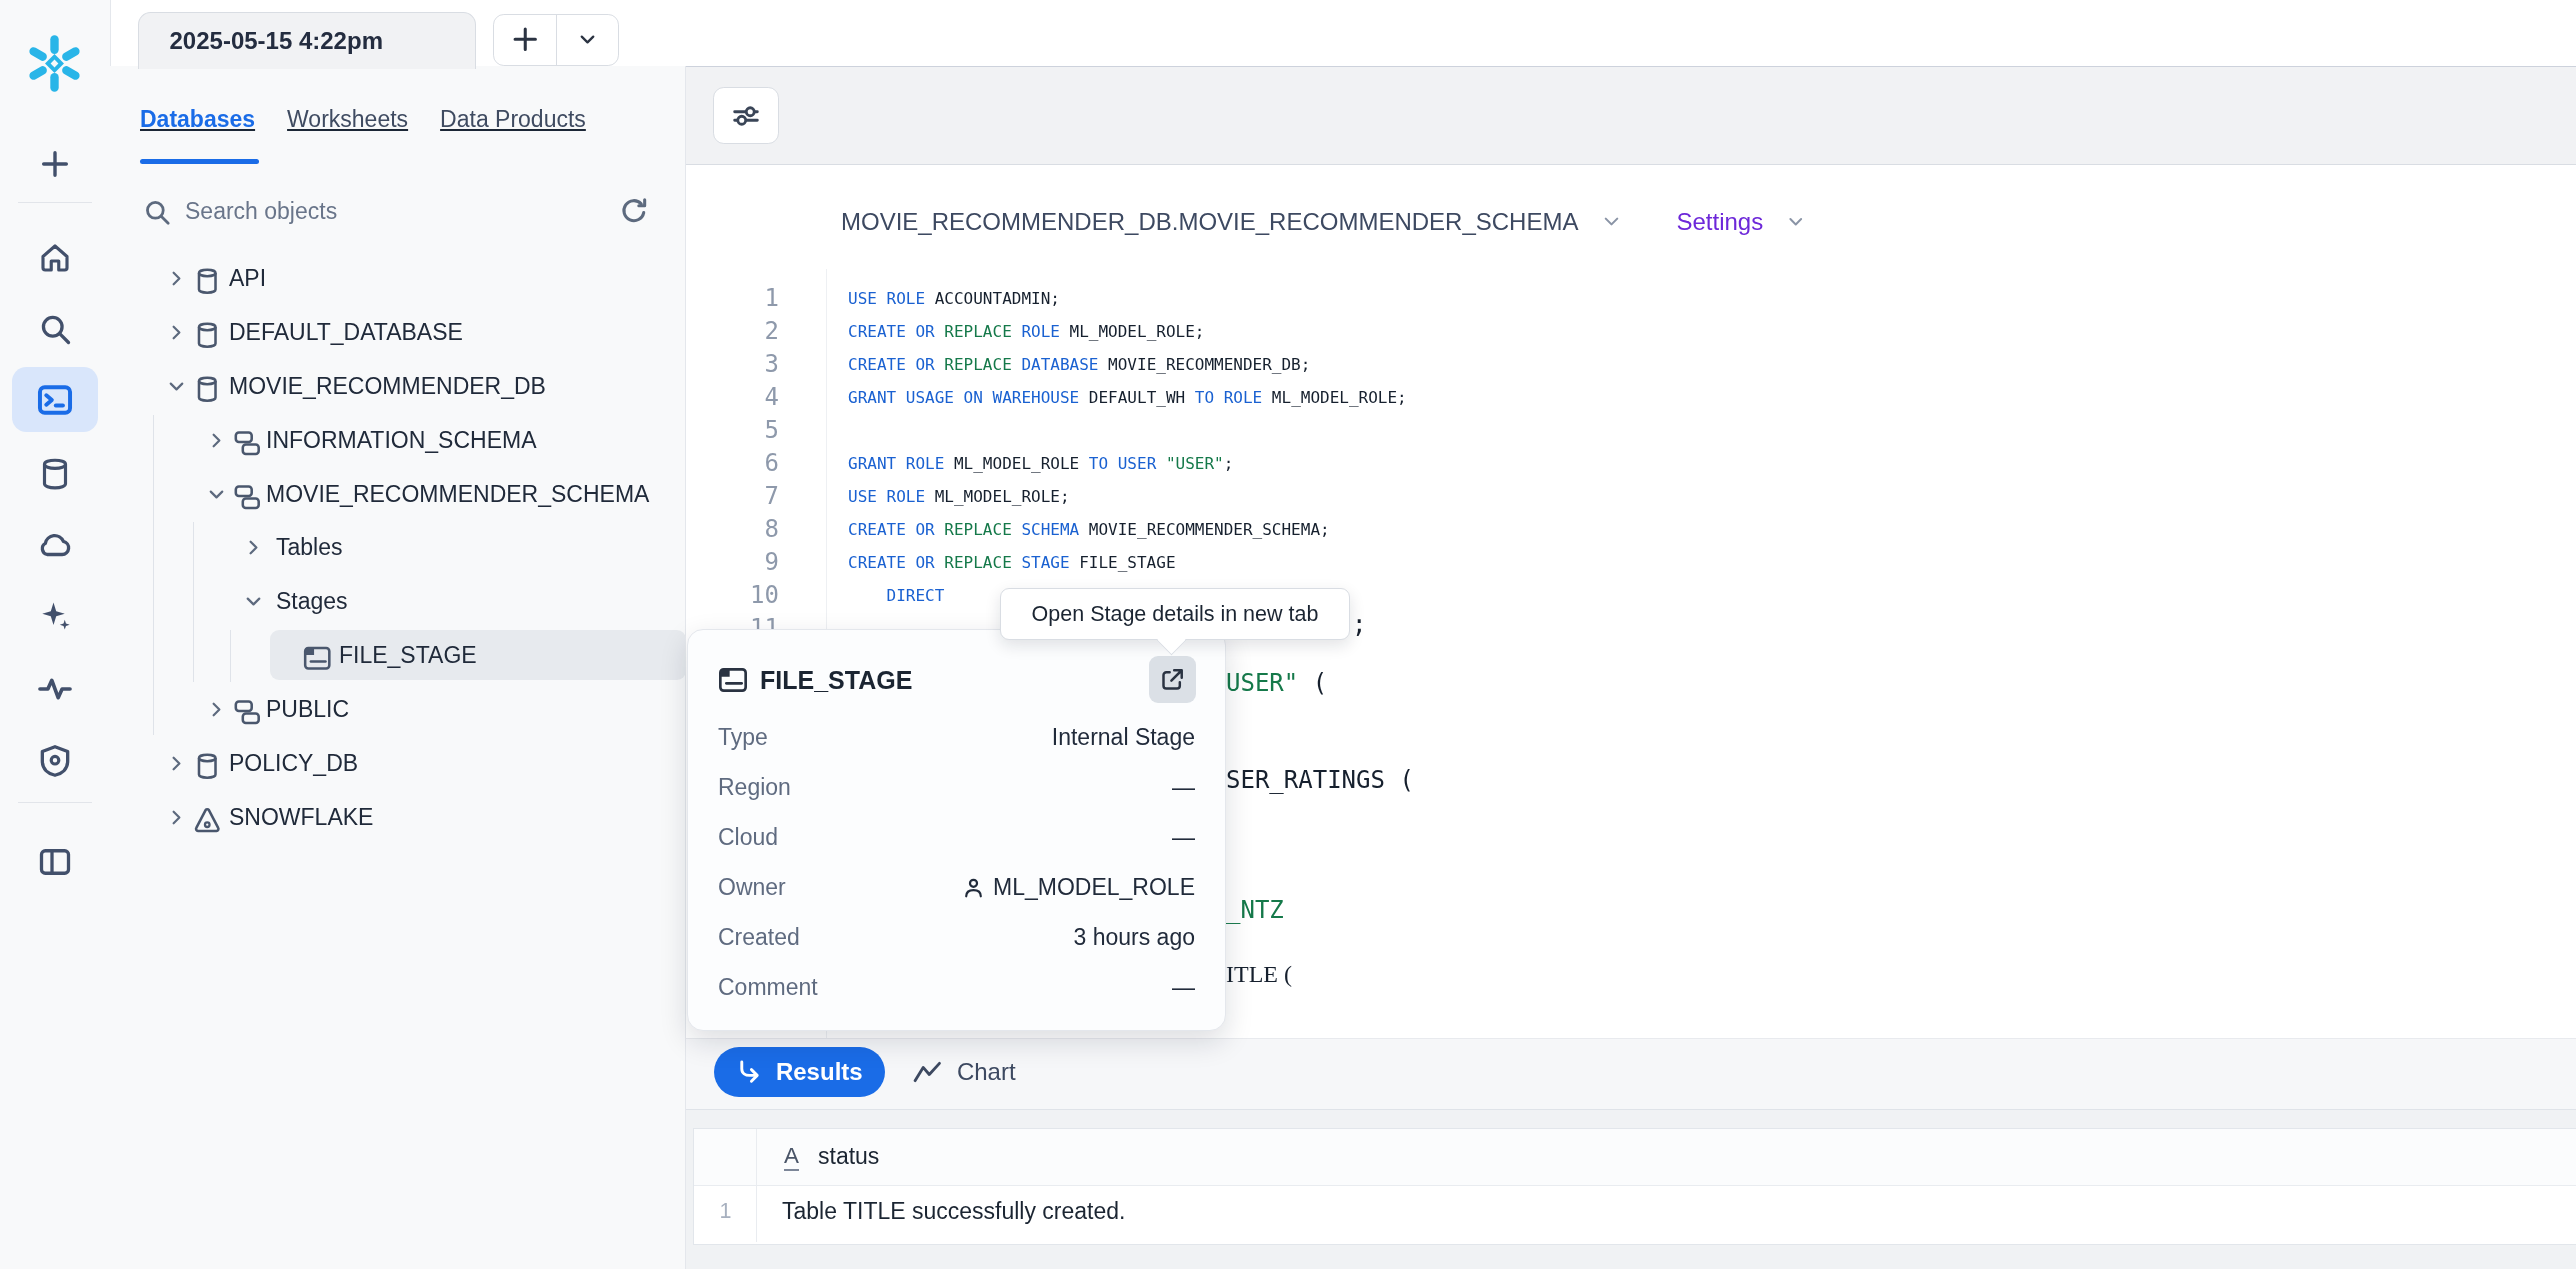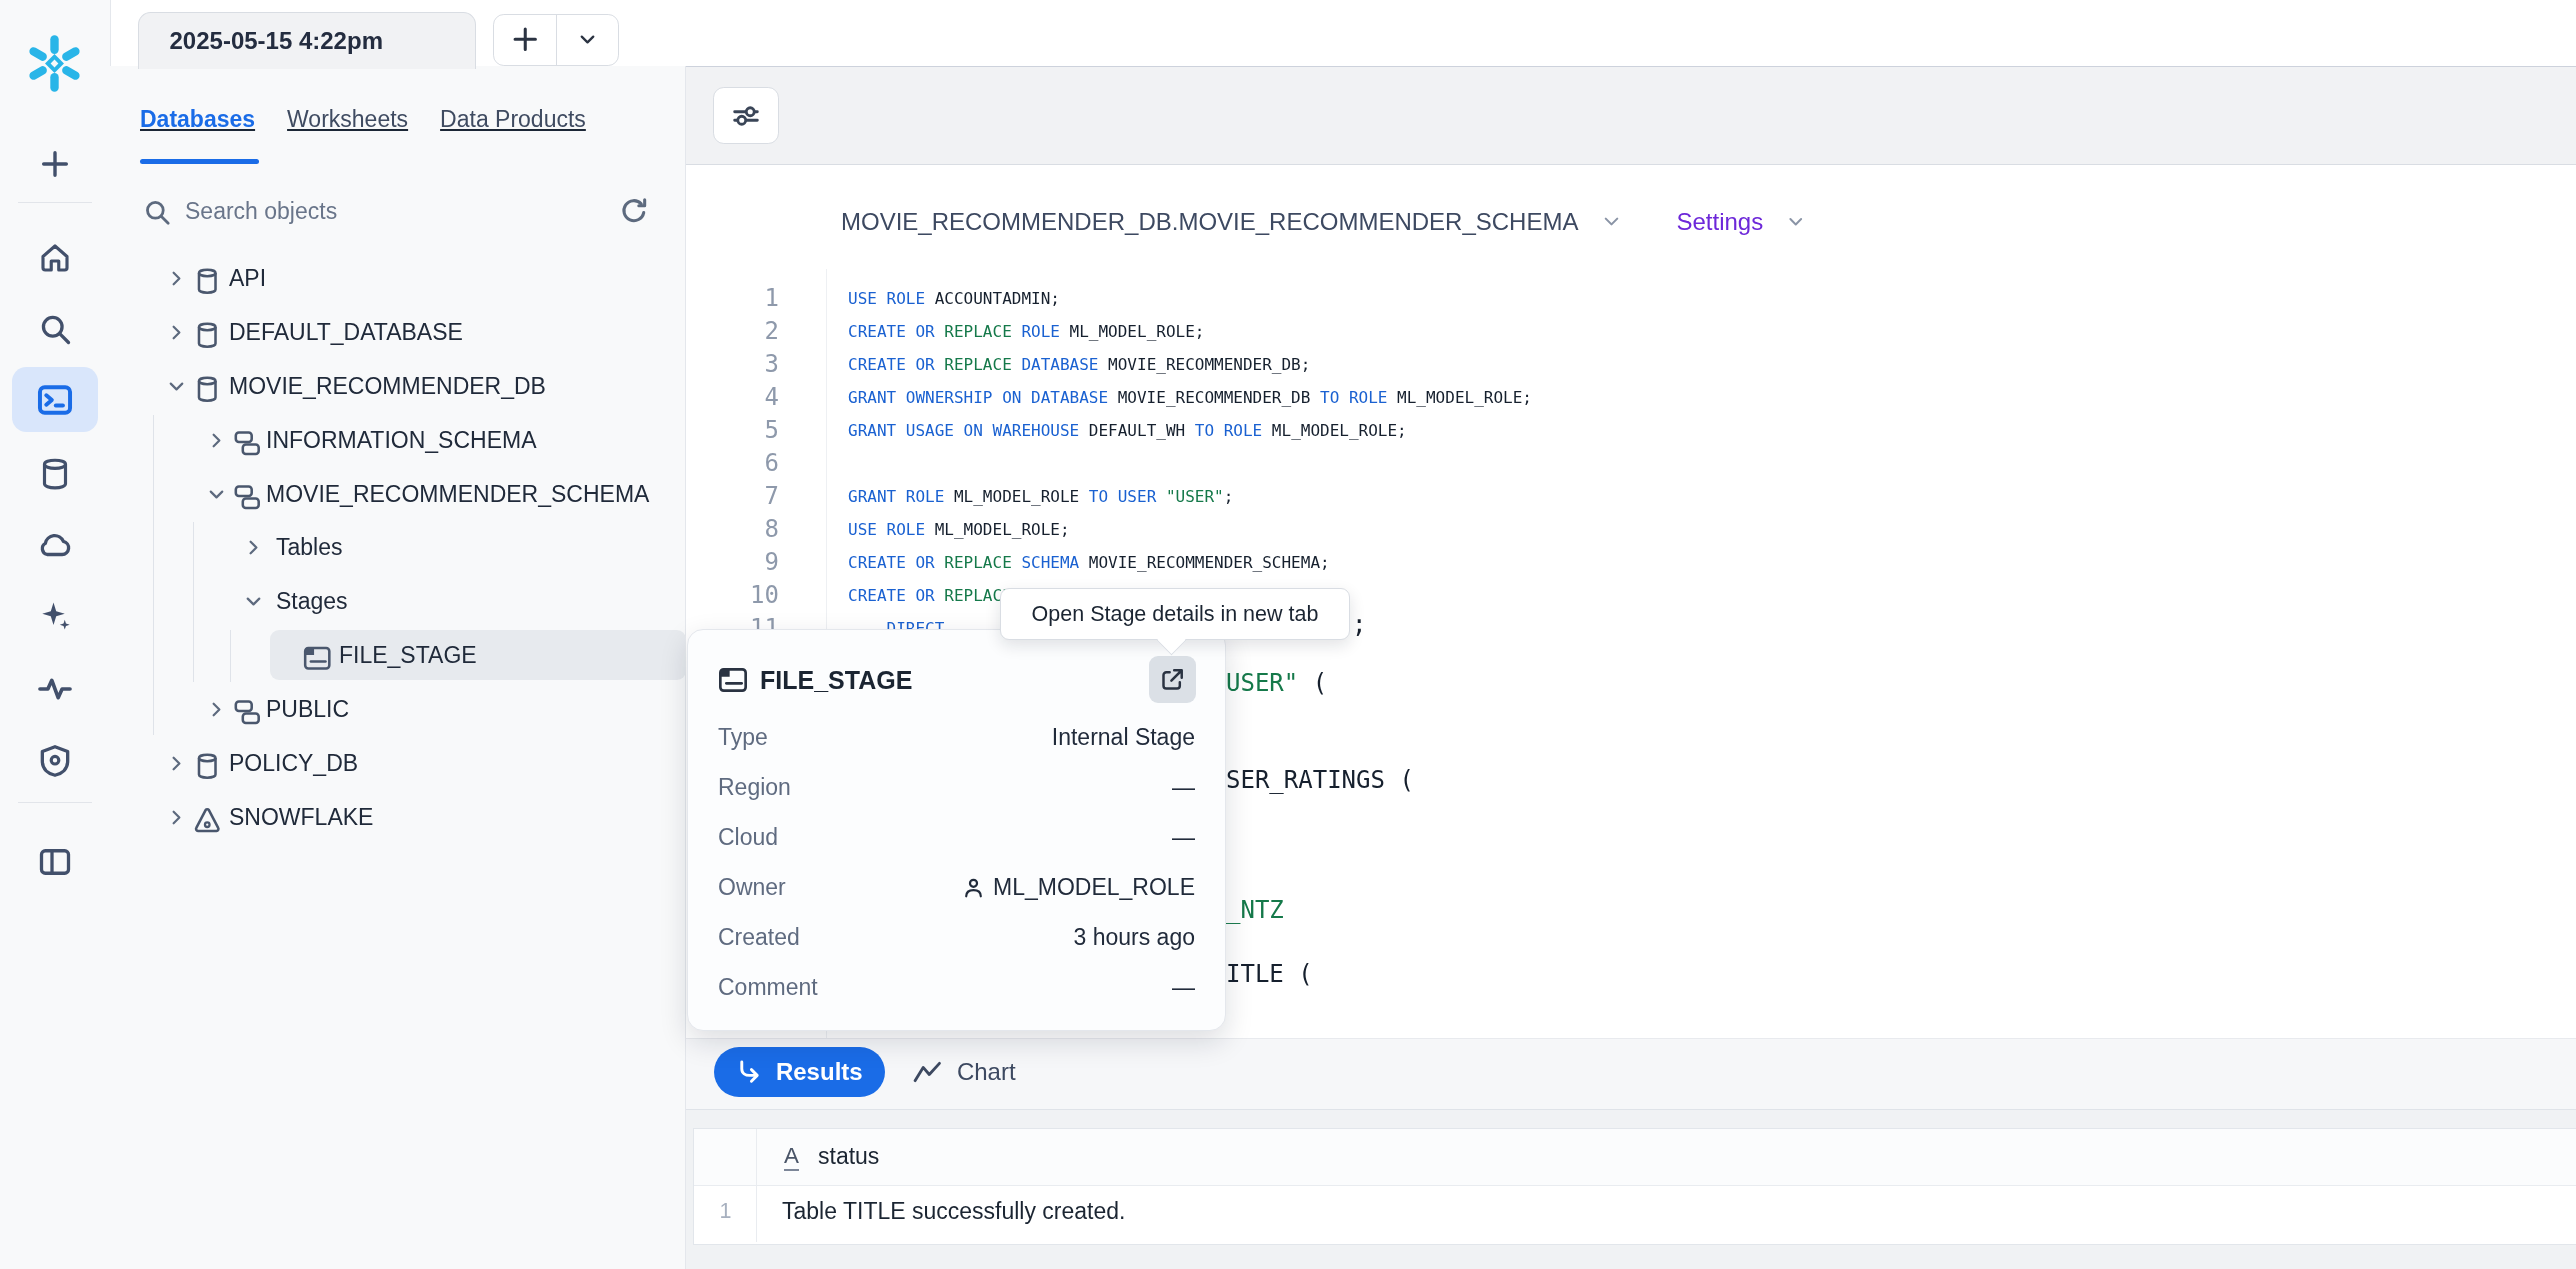--- a/index.html
+++ b/index.html
@@ -395,35 +395,34 @@
       <div>8</div>
       <div>9</div>
       <div>10</div>
       <div>11</div>
     </div>
   <div class="abs gutter-sep"></div>
   <div class="abs code" id="code">
       <div><span class="tk-k">USE ROLE </span><span class="tk-p">ACCOUNTADMIN;</span></div>
       <div><span class="tk-k">CREATE OR </span><span class="tk-g">REPLACE </span><span class="tk-k">ROLE </span><span class="tk-p">ML_MODEL_ROLE;</span></div>
       <div><span class="tk-k">CREATE OR </span><span class="tk-g">REPLACE </span><span class="tk-k">DATABASE </span><span class="tk-p">MOVIE_RECOMMENDER_DB;</span></div>
-      <div><span class="tk-k">GRANT OWNERSHIP ON DATABASE </span><span class="tk-p">MOVIE_RECOMMENDER_DB </span><span class="tk-k">TO ROLE </span><span class="tk-p">ML_MODEL_ROLE;</span></div>
       <div><span class="tk-k">GRANT USAGE ON WAREHOUSE </span><span class="tk-p">DEFAULT_WH </span><span class="tk-k">TO ROLE </span><span class="tk-p">ML_MODEL_ROLE;</span></div>
       <div></div>
       <div><span class="tk-k">GRANT ROLE </span><span class="tk-p">ML_MODEL_ROLE </span><span class="tk-k">TO USER </span><span class="tk-g">"USER"</span><span class="tk-p">;</span></div>
       <div><span class="tk-k">USE ROLE </span><span class="tk-p">ML_MODEL_ROLE;</span></div>
       <div><span class="tk-k">CREATE OR </span><span class="tk-g">REPLACE </span><span class="tk-k">SCHEMA </span><span class="tk-p">MOVIE_RECOMMENDER_SCHEMA;</span></div>
       <div><span class="tk-k">CREATE OR </span><span class="tk-g">REPLACE </span><span class="tk-k">STAGE </span><span class="tk-p">FILE_STAGE</span></div>
       <div><span class="tk-p">    </span><span class="tk-k">DIRECT</span></div>
     </div>
   <div id="frags">
       <div class="frag" style="left: 1352px; top: 609px;"><span class="tk-p">;</span></div>
       <div class="frag" style="left: 1226px; top: 667px;"><span class="tk-g">USER"</span><span class="tk-p"> (</span></div>
       <div class="frag" style="left: 1226px; top: 764px;"><span class="tk-p">SER_RATINGS (</span></div>
       <div class="frag" style="left: 1226px; top: 894px;"><span class="tk-g">_NTZ</span></div>
-      <div class="frag" style="left: 1226px; top: 958px;"><span class="tk-p">ITLE (</span></div>
+      <div class="frag" style="left: 1226px; top: 958px; font-family: Liberation Serif, serif;"><span class="tk-p">ITLE (</span></div>
     </div>
 
   <div class="abs results-strip"></div>
   <div class="abs results-btn">
     <svg width="27" height="27" viewBox="0 0 28 28">
       <path d="M6 3 v7 c0 5 4 7 8 7 h7" stroke="#fff" stroke-width="3" fill="none" stroke-linecap="round"></path>
       <path d="M16 11 l6 6 -6 6" stroke="#fff" stroke-width="3" fill="none" stroke-linecap="round" stroke-linejoin="round"></path>
     </svg>
     <span>Results</span>
   </div>

